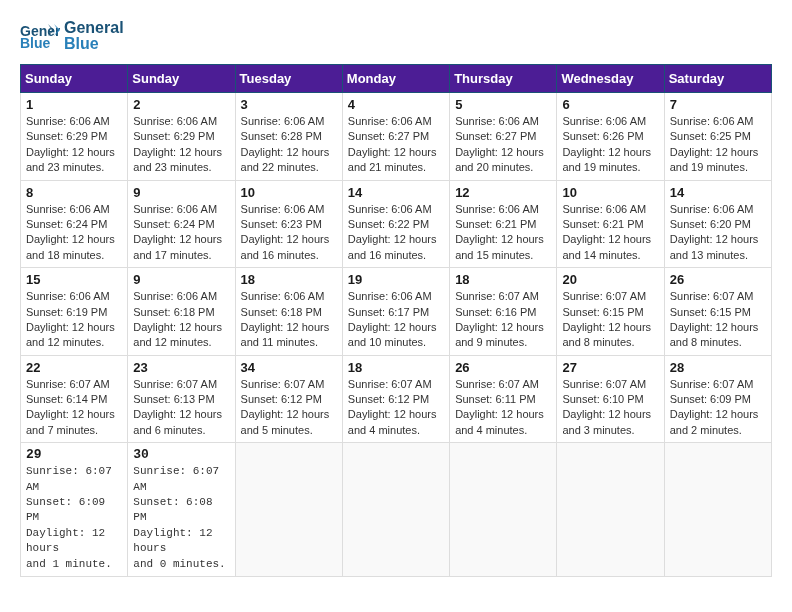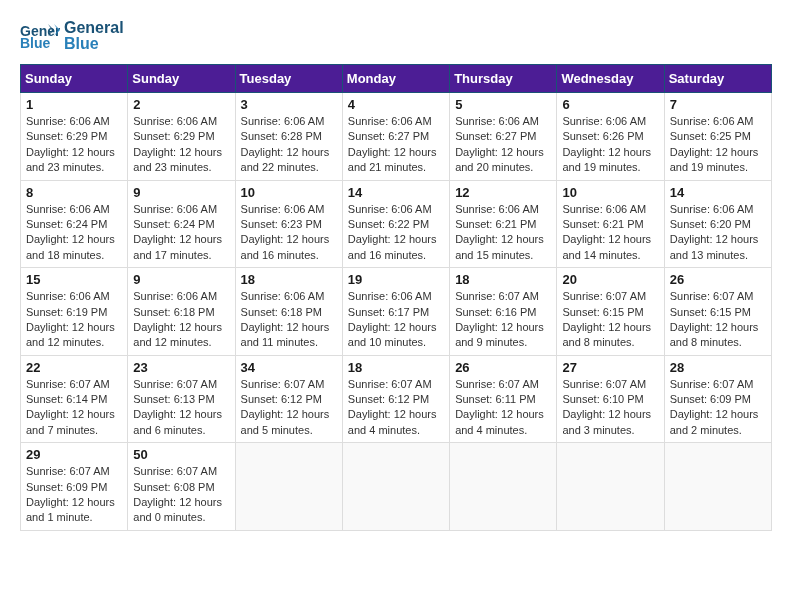--- a/index.html
+++ b/index.html
@@ -75,20 +75,21 @@
       display: block;
       margin-bottom: 2px;
     }
     .day-info {
       font-size: 11px;
       line-height: 1.4;
       color: #333;
     }
     .last-row td {
       min-height: 70px;
+      font-family: Liberation Mono, monospace;
     }
   </style>
 </head>
 <body>
 
 <div class="header-logo">
   <div class="logo">
     <svg class="logo-icon" viewBox="0 0 40 32" width="40" height="32">
       <text x="0" y="16" font-size="14" font-weight="bold" fill="#1a5276">General</text>
       <text x="0" y="28" font-size="14" font-weight="bold" fill="#2980b9">Blue</text>
@@ -324,21 +325,21 @@
       </tr>
       <tr class="last-row">
         <td>
           <span class="day-number">29</span>
           <div class="day-info" style="white-space: pre-line;">Sunrise: 6:07 AM
 Sunset: 6:09 PM
 Daylight: 12 hours
 and 1 minute.</div>
         </td>
         <td>
-          <span class="day-number">50</span>
+          <span class="day-number">30</span>
           <div class="day-info" style="white-space: pre-line;">Sunrise: 6:07 AM
 Sunset: 6:08 PM
 Daylight: 12 hours
 and 0 minutes.</div>
         </td>
         <td class="empty"></td>
         <td class="empty"></td>
         <td class="empty"></td>
         <td class="empty"></td>
         <td class="empty"></td>

